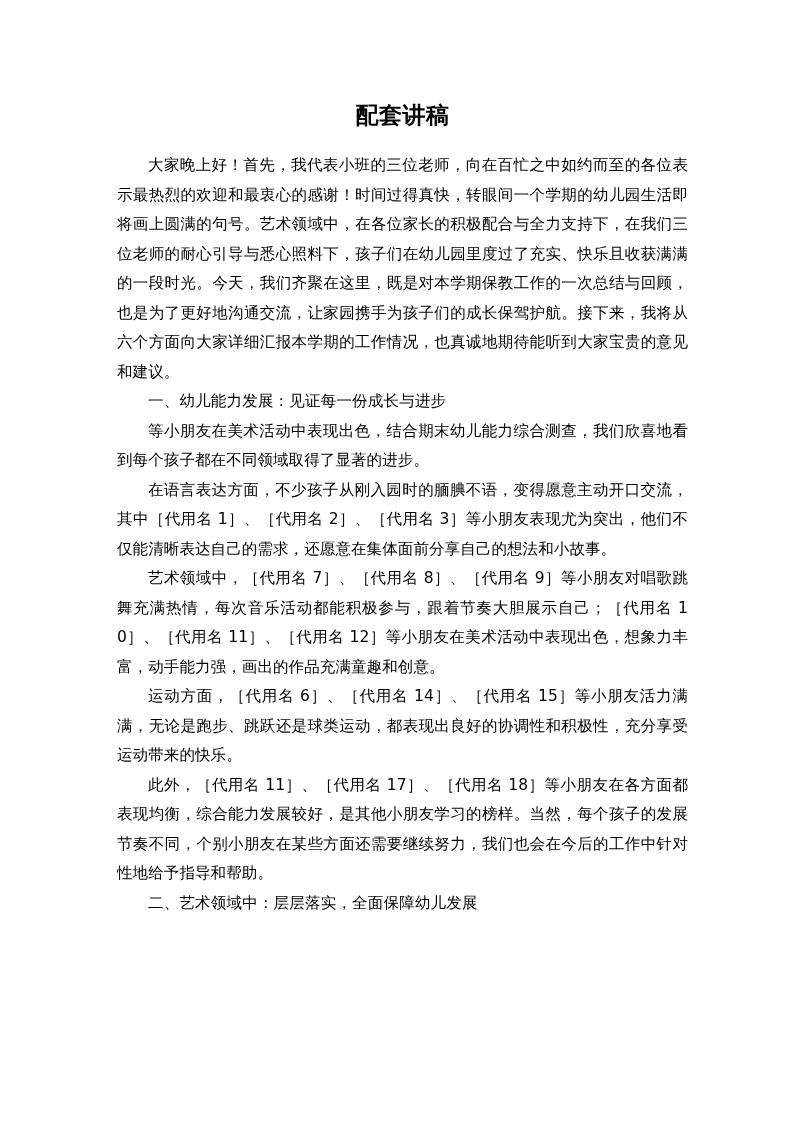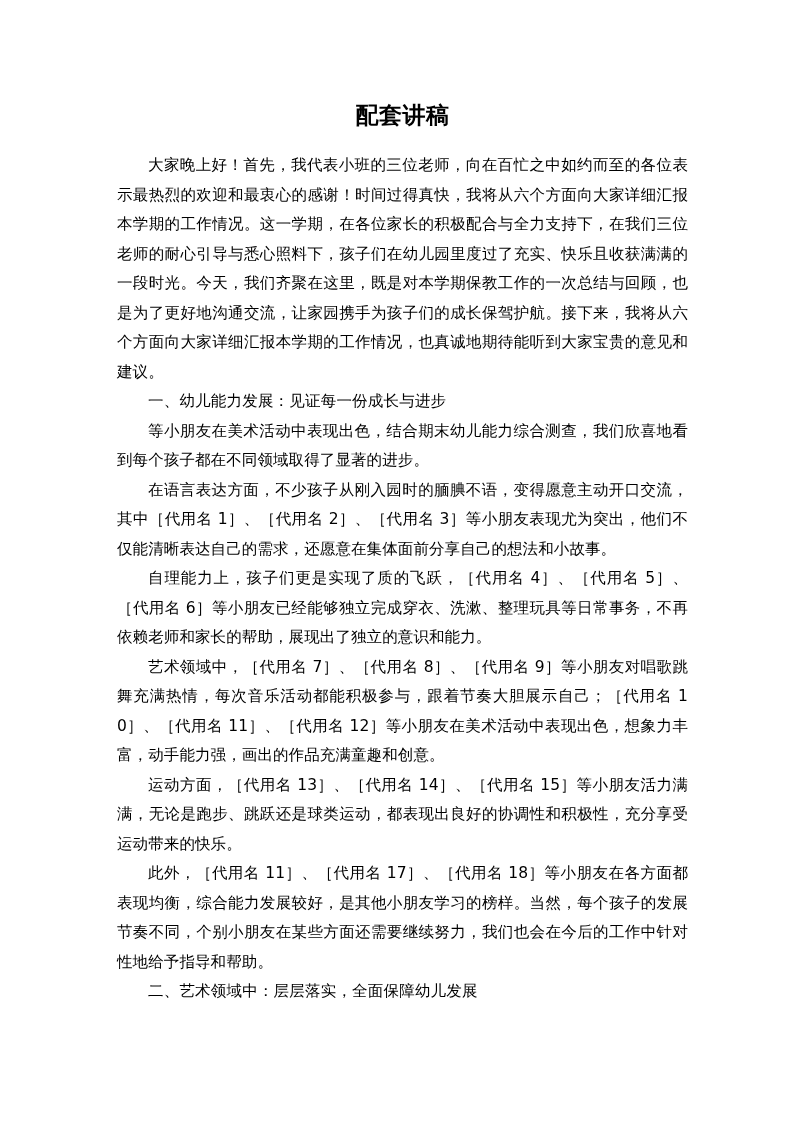--- a/index.html
+++ b/index.html
@@ -68,33 +68,32 @@
 </head>
 <body>
 
 <div class="page">
   <div class="content">
 
     <h1 class="doc-title">配套讲稿</h1>
 
 
     <div>
-      <p class="para">大家晚上好！首先，我代表小班的三位老师，向在百忙之中如约而至的各位表示最热烈的欢迎和最衷心的感谢！时间过得真快，我将从六个方面向大家详细汇报本学期的工作情况。这一学期，在各位家长的积极配合与全力支持下，在我们三位老师的耐心引导与悉心照料下，孩子们在幼儿园里度过了充实、快乐且收获满满的一段时光。今天，我们齐聚在这里，既是对本学期保教工作的一次总结与回顾，也是为了更好地沟通交流，让家园携手为孩子们的成长保驾护航。接下来，我将从六个方面向大家详细汇报本学期的工作情况，也真诚地期待能听到大家宝贵的意见和建议。</p>
+      <p class="para">大家晚上好！首先，我代表小班的三位老师，向在百忙之中如约而至的各位表示最热烈的欢迎和最衷心的感谢！时间过得真快，转眼间一个学期的幼儿园生活即将画上圆满的句号。艺术领域中，在各位家长的积极配合与全力支持下，在我们三位老师的耐心引导与悉心照料下，孩子们在幼儿园里度过了充实、快乐且收获满满的一段时光。今天，我们齐聚在这里，既是对本学期保教工作的一次总结与回顾，也是为了更好地沟通交流，让家园携手为孩子们的成长保驾护航。接下来，我将从六个方面向大家详细汇报本学期的工作情况，也真诚地期待能听到大家宝贵的意见和建议。</p>
 
       <p class="heading">一、幼儿能力发展：见证每一份成长与进步</p>
 
       <p class="para">等小朋友在美术活动中表现出色，结合期末幼儿能力综合测查，我们欣喜地看到每个孩子都在不同领域取得了显著的进步。</p>
 
       <p class="para">在语言表达方面，不少孩子从刚入园时的腼腆不语，变得愿意主动开口交流，其中［代用名 1］、［代用名 2］、［代用名 3］等小朋友表现尤为突出，他们不仅能清晰表达自己的需求，还愿意在集体面前分享自己的想法和小故事。</p>
 
-      <p class="para">自理能力上，孩子们更是实现了质的飞跃，［代用名 4］、［代用名 5］、［代用名 6］等小朋友已经能够独立完成穿衣、洗漱、整理玩具等日常事务，不再依赖老师和家长的帮助，展现出了独立的意识和能力。</p>
 
       <p class="para">艺术领域中，［代用名 7］、［代用名 8］、［代用名 9］等小朋友对唱歌跳舞充满热情，每次音乐活动都能积极参与，跟着节奏大胆展示自己；［代用名 10］、［代用名 11］、［代用名 12］等小朋友在美术活动中表现出色，想象力丰富，动手能力强，画出的作品充满童趣和创意。</p>
 
-      <p class="para">运动方面，［代用名 13］、［代用名 14］、［代用名 15］等小朋友活力满满，无论是跑步、跳跃还是球类运动，都表现出良好的协调性和积极性，充分享受运动带来的快乐。</p>
+      <p class="para">运动方面，［代用名 6］、［代用名 14］、［代用名 15］等小朋友活力满满，无论是跑步、跳跃还是球类运动，都表现出良好的协调性和积极性，充分享受运动带来的快乐。</p>
 
       <p class="para">此外，［代用名 11］、［代用名 17］、［代用名 18］等小朋友在各方面都表现均衡，综合能力发展较好，是其他小朋友学习的榜样。当然，每个孩子的发展节奏不同，个别小朋友在某些方面还需要继续努力，我们也会在今后的工作中针对性地给予指导和帮助。</p>
 
       <p class="heading">二、艺术领域中：层层落实，全面保障幼儿发展</p>
     </div>
 
   </div>
 </div>
 
 </body></html>

